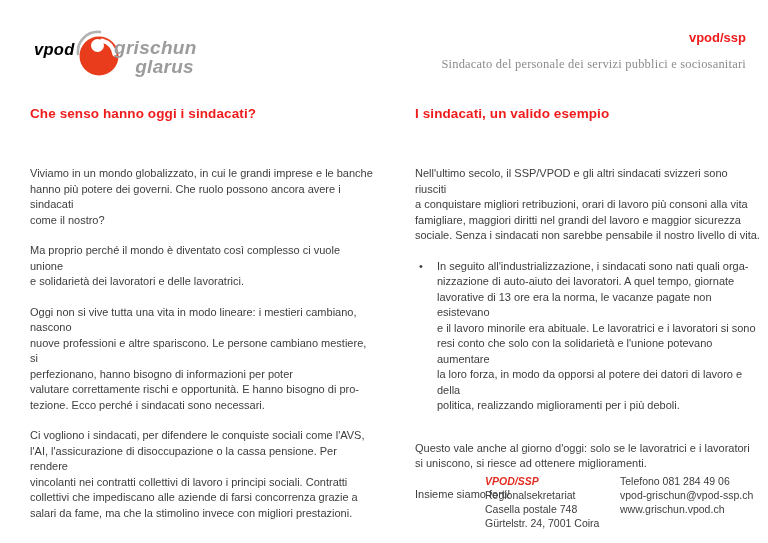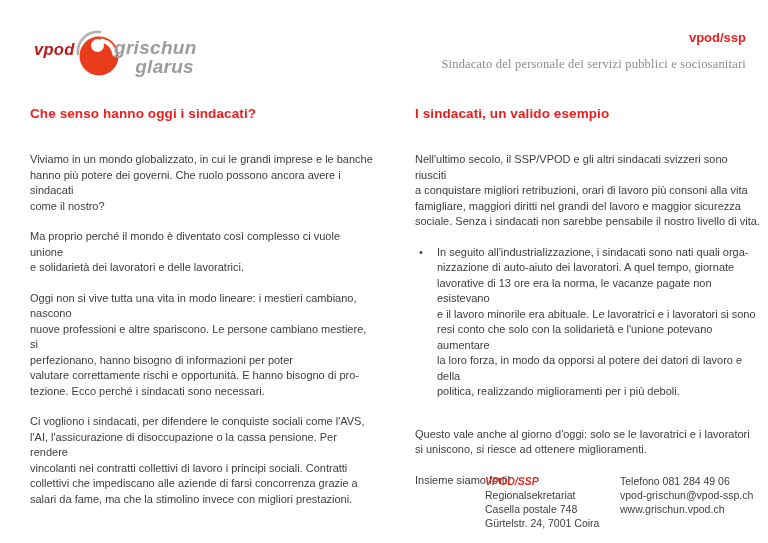--- a/index.html
+++ b/index.html
@@ -10,21 +10,21 @@
     font-family: "Liberation Sans", sans-serif;
     color: #3d3d3d;
     overflow: hidden;
   }
 
   
   .logo { position: absolute; left: 34px; top: 28px; width: 162px; height: 50px; }
   .logo .vpod {
     position: absolute; left: 0; top: 12px;
     font-size: 16.5px; font-style: italic; font-weight: 600;
-    color: #b91c1c; letter-spacing: .3px; text-align: right;
+    color: #000000; letter-spacing: .3px; text-align: right;
   }
   .logo .mark { position: absolute; left: 42px; top: 1px; width: 44px; height: 48px; }
   .logo .grischun {
     position: absolute; left: 80px; top: 9px;
     font-size: 19px; font-style: italic; font-weight: 600;
     color: #9c9c9c; letter-spacing: .3px;
   }
   .logo .glarus {
     position: absolute; right: 2px; top: 28px;
     font-size: 19px; font-style: italic; font-weight: 600;
@@ -35,21 +35,21 @@
   .header-right { position: absolute; right: 22px; top: 30px; text-align: right; }
   .brand { font-size: 13px; font-weight: bold; color: #ee1c1c; }
   .subtitle { font-size: 12.5px; color: #8c8c8c; margin-top: 12px; letter-spacing: .2px; font-family: Liberation Serif, serif; }
 
   
   .col { position: absolute; top: 106px; width: 346px; }
   .col-left  { left: 30px; }
   .col-right { left: 415px; }
   .col h2 {
     font-size: 13.5px; font-weight: bold; color: #ee1c1c;
-    margin-bottom: 31px; letter-spacing: .1px;
+    margin-bottom: 45px; letter-spacing: .1px;
   }
   .col p {
     font-size: 11px; line-height: 15.5px; color: #3d3d3d;
     white-space: pre-line; margin-bottom: 15px;
   }
   .bullet-item { display: flex; margin-bottom: 15px; }
   .bullet-item .dot {
     width: 22px; flex: 0 0 22px; padding-left: 4px;
     font-size: 11px; line-height: 15.5px; color: #3d3d3d;
   }

